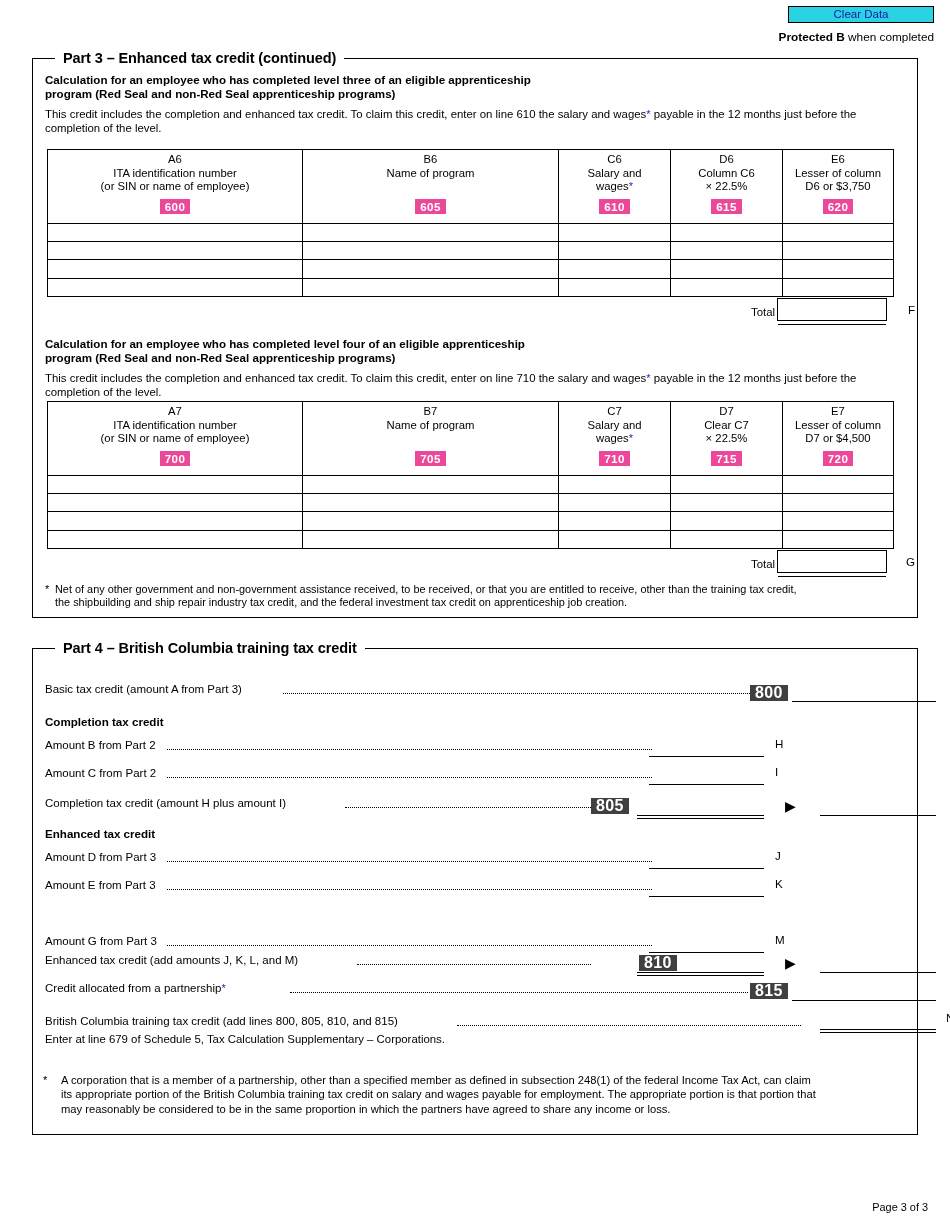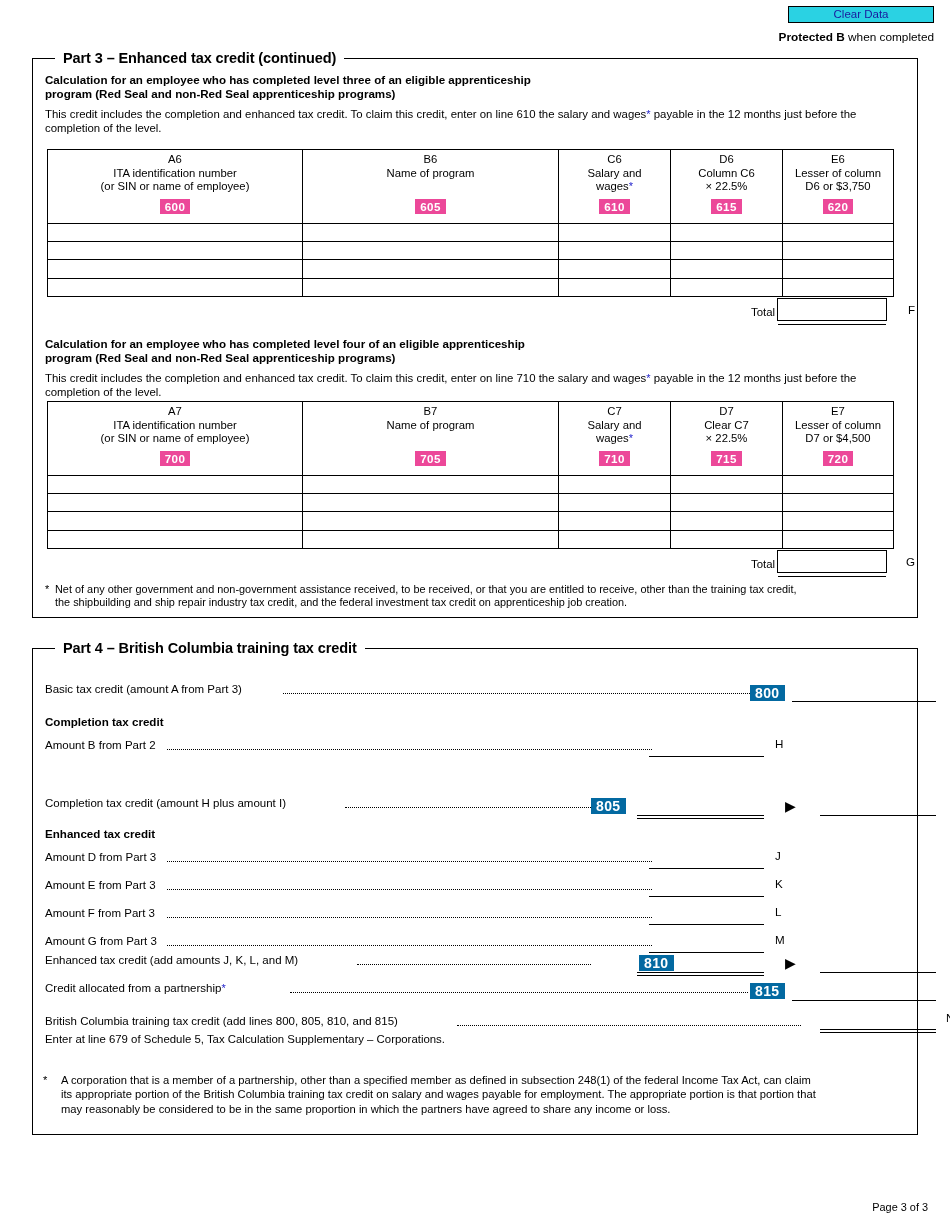--- a/index.html
+++ b/index.html
@@ -177,24 +177,24 @@
   .ul.dbl { border-bottom: 1.2px solid #000; }
   .ul.dbl::after {
     content: "";
     position: absolute;
     left: 0; right: 0;
     top: 3px;
     border-bottom: 1.2px solid #000;
   }
   .fieldbox {
     position: absolute;
-    background: #0369a1;
+    background: #404040;
     color: #fff;
     font-weight: bold;
-    font-size: 14px;
+    font-size: 16px;
     line-height: 16px;
     height: 16px;
     padding: 0 5px;
     letter-spacing: 0.4px;
   }
   .letter {
     position: absolute;
     font-size: 11.6px;
   }
   .arrow {
@@ -452,20 +452,26 @@
 
   <span class="sectlabel" style="left:12px; top:66px;">Completion tax credit</span>
 
   <div class="p4row" style="position:absolute; left:12px; top:90px;">
     <span class="p4label">Amount B from Part 2</span>
     <span class="leader" style="left:122px; width:485px;"></span>
     <span class="ul" style="left:604px; top:17px; width:115px;"></span>
     <span class="letter" style="left:730px; top:-2px;">H</span>
   </div>
 
+  <div class="p4row" style="position:absolute; left:12px; top:118px;">
+    <span class="p4label">Amount C from Part 2</span>
+    <span class="leader" style="left:122px; width:485px;"></span>
+    <span class="ul" style="left:604px; top:17px; width:115px; border-bottom-width:1.6px;"></span>
+    <span class="letter" style="left:730px; top:-2px;">I</span>
+  </div>
 
   <div class="p4row" style="position:absolute; left:12px; top:148px;">
     <span class="p4label"><b>Completion tax credit</b><span> (amount H </span><b>plus</b><span> amount I)</span></span>
     <span class="leader" style="left:300px; width:258px;"></span>
     <span class="fieldbox" style="left:546px; top:1px;">805</span>
     <span class="ul dbl" style="left:592px; top:18px; width:127px;"></span>
     <span class="arrow" style="left:740px; top:2px;">▶</span>
     <span class="ul" style="left:775px; top:18px; width:116px;"></span>
   </div>
 
@@ -478,26 +484,20 @@
     <span class="letter" style="left:730px; top:-2px;">J</span>
   </div>
 
   <div class="p4row" style="position:absolute; left:12px; top:230px;">
     <span class="p4label">Amount E from Part 3</span>
     <span class="leader" style="left:122px; width:485px;"></span>
     <span class="ul" style="left:604px; top:17px; width:115px;"></span>
     <span class="letter" style="left:730px; top:-2px;">K</span>
   </div>
 
-  <div class="p4row" style="position:absolute; left:12px; top:258px;">
-    <span class="p4label">Amount F from Part 3</span>
-    <span class="leader" style="left:122px; width:485px;"></span>
-    <span class="ul" style="left:604px; top:17px; width:115px;"></span>
-    <span class="letter" style="left:730px; top:-2px;">L</span>
-  </div>
 
   <div class="p4row" style="position:absolute; left:12px; top:286px;">
     <span class="p4label">Amount G from Part 3</span>
     <span class="leader" style="left:122px; width:485px;"></span>
     <span class="ul" style="left:604px; top:17px; width:115px; border-bottom-width:1.6px;"></span>
     <span class="letter" style="left:730px; top:-2px;">M</span>
   </div>
 
   <div class="p4row" style="position:absolute; left:12px; top:305px;">
     <span class="p4label"><b>Enhanced tax credit</b><span> (</span><b>add</b><span> amounts J, K, L, and M)</span></span>

